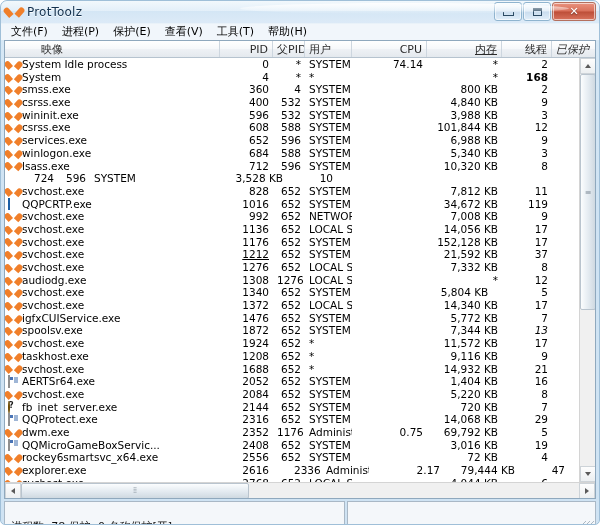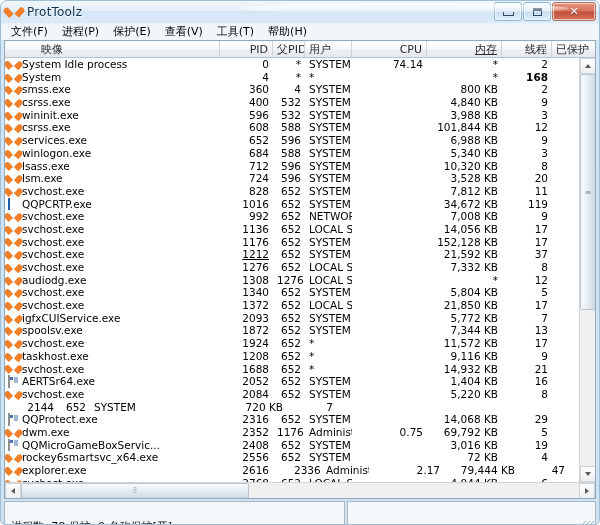--- a/index.html
+++ b/index.html
@@ -364,21 +364,21 @@
   <div class="client">
 
     <div class="hdr" id="hdr">
         <div class="cell" style="width: 215px; flex: 0 0 215px; padding-left: 36px;">映像</div>
         <div class="cell r" style="width: 53px; flex: 0 0 53px;">PID</div>
         <div class="cell r" style="width: 32px; flex: 0 0 32px;">父PID</div>
         <div class="cell" style="width: 47px; flex: 0 0 47px;">用户</div>
         <div class="cell r" style="width: 75px; flex: 0 0 75px;">CPU</div>
         <div class="cell r" style="width: 75px; flex: 0 0 75px; text-decoration: underline;">内存</div>
         <div class="cell r" style="width: 50px; flex: 0 0 50px;">线程</div>
-        <div class="cell" style="width: 48px; flex: 0 0 48px;">已保护</div>
+        <div class="cell" style="width: 48px; flex: 0 0 48px; font-style: italic;">已保护</div>
       </div>
 
     <div class="rows-wrap">
       <div class="rows" id="rows">
           <div class="row">
             <div class="c c-name" style="flex: 0 0 215px; width: 215px;">
               <span class="ico"><span class="heart"></span></span>
               <span>System Idle process</span>
             </div>
             <div class="c r" style="flex: 0 0 53px; width: 53px;">0</div>
@@ -487,30 +487,26 @@
             </div>
             <div class="c r" style="flex: 0 0 53px; width: 53px;">712</div>
             <div class="c r" style="flex: 0 0 32px; width: 32px;">596</div>
             <div class="c" style="flex: 0 0 47px; width: 47px;">SYSTEM</div>
             <div class="c r" style="flex: 0 0 75px; width: 75px;"></div>
             <div class="c r" style="flex: 0 0 75px; width: 75px;">10,320 KB</div>
             <div class="c r" style="flex: 0 0 50px; width: 50px;">8</div>
             <div class="c" style="flex: 0 0 48px; width: 48px;"></div>
           </div>
           <div class="row">
-            <div class="c c-name" style="flex: 0 0 215px; width: 215px;">
-              <span class="ico"><span class="heart"></span></span>
-              <span>lsm.exe</span>
-            </div>
             <div class="c r" style="flex: 0 0 53px; width: 53px;">724</div>
             <div class="c r" style="flex: 0 0 32px; width: 32px;">596</div>
             <div class="c" style="flex: 0 0 47px; width: 47px;">SYSTEM</div>
             <div class="c r" style="flex: 0 0 75px; width: 75px;"></div>
             <div class="c r" style="flex: 0 0 75px; width: 75px;">3,528 KB</div>
-            <div class="c r" style="flex: 0 0 50px; width: 50px;">20</div>
+            <div class="c r" style="flex: 0 0 50px; width: 50px;">10</div>
             <div class="c" style="flex: 0 0 48px; width: 48px;"></div>
           </div>
           <div class="row">
             <div class="c c-name" style="flex: 0 0 215px; width: 215px;">
               <span class="ico"><span class="heart"></span></span>
               <span>svchost.exe</span>
             </div>
             <div class="c r" style="flex: 0 0 53px; width: 53px;">828</div>
             <div class="c r" style="flex: 0 0 32px; width: 32px;">652</div>
             <div class="c" style="flex: 0 0 47px; width: 47px;">SYSTEM</div>
@@ -612,61 +608,61 @@
           </div>
           <div class="row">
             <div class="c c-name" style="flex: 0 0 215px; width: 215px;">
               <span class="ico"><span class="heart"></span></span>
               <span>svchost.exe</span>
             </div>
             <div class="c r" style="flex: 0 0 53px; width: 53px;">1340</div>
             <div class="c r" style="flex: 0 0 32px; width: 32px;">652</div>
             <div class="c" style="flex: 0 0 47px; width: 47px;">SYSTEM</div>
             <div class="c r" style="flex: 0 0 75px; width: 75px;"></div>
-            <div class="c r" style="flex: 0 0 75px; width: 75px;">5,804 KB</div>
+            <div class="c r" style="flex: 0 0 75px; width: 75px; text-align: center;">5,804 KB</div>
             <div class="c r" style="flex: 0 0 50px; width: 50px;">5</div>
             <div class="c" style="flex: 0 0 48px; width: 48px;"></div>
           </div>
           <div class="row">
             <div class="c c-name" style="flex: 0 0 215px; width: 215px;">
               <span class="ico"><span class="heart"></span></span>
               <span>svchost.exe</span>
             </div>
             <div class="c r" style="flex: 0 0 53px; width: 53px;">1372</div>
             <div class="c r" style="flex: 0 0 32px; width: 32px;">652</div>
             <div class="c" style="flex: 0 0 47px; width: 47px;">LOCAL SERVICE</div>
             <div class="c r" style="flex: 0 0 75px; width: 75px;"></div>
-            <div class="c r" style="flex: 0 0 75px; width: 75px;">21,850 KB</div>
+            <div class="c r" style="flex: 0 0 75px; width: 75px;">14,340 KB</div>
             <div class="c r" style="flex: 0 0 50px; width: 50px;">17</div>
             <div class="c" style="flex: 0 0 48px; width: 48px;"></div>
           </div>
           <div class="row">
             <div class="c c-name" style="flex: 0 0 215px; width: 215px;">
               <span class="ico"><span class="heart"></span></span>
               <span>igfxCUIService.exe</span>
             </div>
-            <div class="c r" style="flex: 0 0 53px; width: 53px;">2093</div>
+            <div class="c r" style="flex: 0 0 53px; width: 53px;">1476</div>
             <div class="c r" style="flex: 0 0 32px; width: 32px;">652</div>
             <div class="c" style="flex: 0 0 47px; width: 47px;">SYSTEM</div>
             <div class="c r" style="flex: 0 0 75px; width: 75px;"></div>
             <div class="c r" style="flex: 0 0 75px; width: 75px;">5,772 KB</div>
             <div class="c r" style="flex: 0 0 50px; width: 50px;">7</div>
             <div class="c" style="flex: 0 0 48px; width: 48px;"></div>
           </div>
           <div class="row">
             <div class="c c-name" style="flex: 0 0 215px; width: 215px;">
               <span class="ico"><span class="heart"></span></span>
               <span>spoolsv.exe</span>
             </div>
             <div class="c r" style="flex: 0 0 53px; width: 53px;">1872</div>
             <div class="c r" style="flex: 0 0 32px; width: 32px;">652</div>
             <div class="c" style="flex: 0 0 47px; width: 47px;">SYSTEM</div>
             <div class="c r" style="flex: 0 0 75px; width: 75px;"></div>
             <div class="c r" style="flex: 0 0 75px; width: 75px;">7,344 KB</div>
-            <div class="c r" style="flex: 0 0 50px; width: 50px;">13</div>
+            <div class="c r" style="flex: 0 0 50px; width: 50px; font-style: italic;">13</div>
             <div class="c" style="flex: 0 0 48px; width: 48px;"></div>
           </div>
           <div class="row">
             <div class="c c-name" style="flex: 0 0 215px; width: 215px;">
               <span class="ico"><span class="heart"></span></span>
               <span>svchost.exe</span>
             </div>
             <div class="c r" style="flex: 0 0 53px; width: 53px;">1924</div>
             <div class="c r" style="flex: 0 0 32px; width: 32px;">652</div>
             <div class="c" style="flex: 0 0 47px; width: 47px;">*</div>
@@ -721,20 +717,24 @@
             </div>
             <div class="c r" style="flex: 0 0 53px; width: 53px;">2084</div>
             <div class="c r" style="flex: 0 0 32px; width: 32px;">652</div>
             <div class="c" style="flex: 0 0 47px; width: 47px;">SYSTEM</div>
             <div class="c r" style="flex: 0 0 75px; width: 75px;"></div>
             <div class="c r" style="flex: 0 0 75px; width: 75px;">5,220 KB</div>
             <div class="c r" style="flex: 0 0 50px; width: 50px;">8</div>
             <div class="c" style="flex: 0 0 48px; width: 48px;"></div>
           </div>
           <div class="row">
+            <div class="c c-name" style="flex: 0 0 215px; width: 215px;">
+              <span class="ico"><span class="ico-q"></span></span>
+              <span>fb_inet_server.exe</span>
+            </div>
             <div class="c r" style="flex: 0 0 53px; width: 53px;">2144</div>
             <div class="c r" style="flex: 0 0 32px; width: 32px;">652</div>
             <div class="c" style="flex: 0 0 47px; width: 47px;">SYSTEM</div>
             <div class="c r" style="flex: 0 0 75px; width: 75px;"></div>
             <div class="c r" style="flex: 0 0 75px; width: 75px;">720 KB</div>
             <div class="c r" style="flex: 0 0 50px; width: 50px;">7</div>
             <div class="c" style="flex: 0 0 48px; width: 48px;"></div>
           </div>
           <div class="row">
             <div class="c c-name" style="flex: 0 0 215px; width: 215px;">

